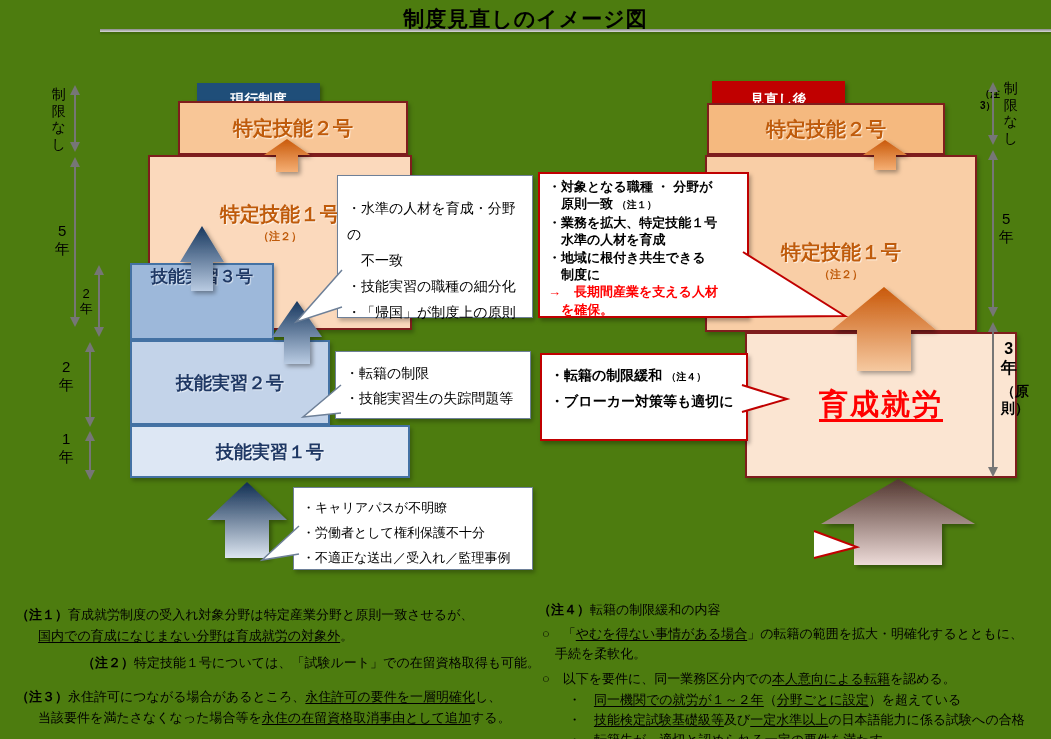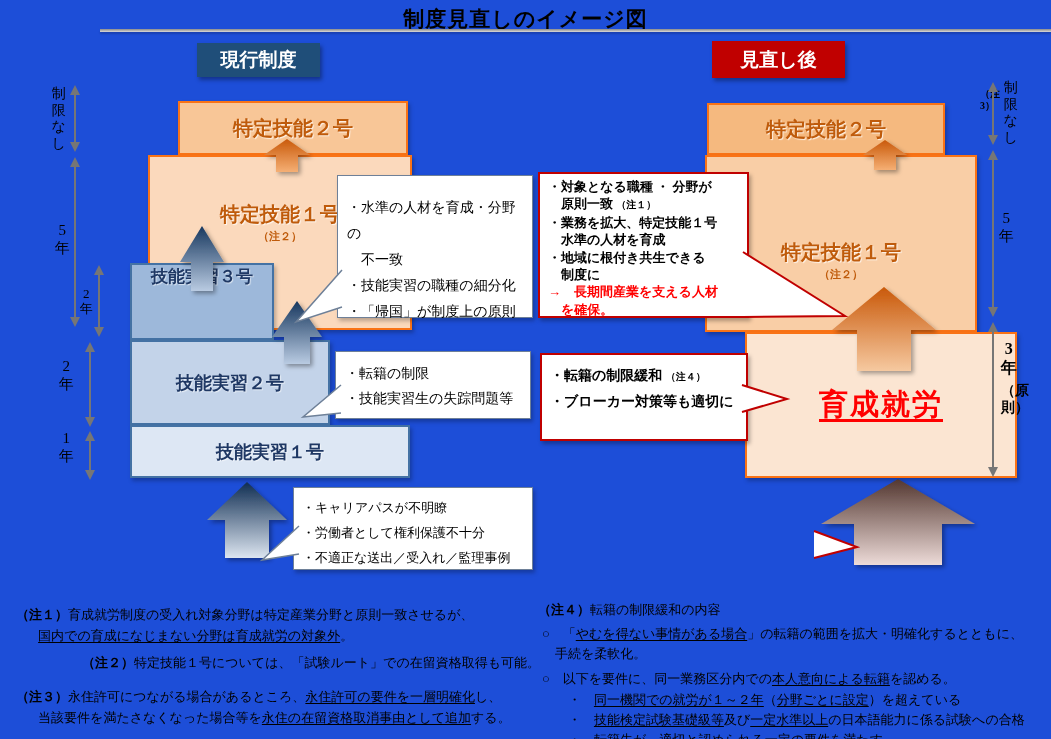--- a/index.html
+++ b/index.html
@@ -1,30 +1,30 @@
 <!DOCTYPE html>
 <html><head>
 <meta charset="utf-8">
 <style>
   html,body{margin:0;padding:0;background:#fff;}
   #canvas{
-    position:relative;width:1051px;height:739px;background:#1d4ed8;overflow:hidden;
-    font-family:Liberation Serif, serif;color:#000;
+    position:relative;width:1051px;height:739px;background:#4d7c0f;overflow:hidden;
+    font-family:Liberation Sans, sans-serif;color:#000;
   }
   .abs{position:absolute;}
   
   #title{left:0;top:5px;width:1051px;text-align:center;font-size:21px;font-weight:bold;letter-spacing:1px;}
   #title-rule{left:100px;top:29px;width:951px;height:3px;background:linear-gradient(to bottom,#8a8a8a,#d9d9d9);box-shadow:0 2px 2px rgba(0,0,0,.18);}
   
-  .hdr{color:#fff;font-weight:bold;font-size:19px;display:flex;align-items:center;justify-content:center;box-shadow:2px 3px 4px rgba(0,0,0,.35);}
+  .hdr{color:#fff;font-weight:bold;font-size:14px;display:flex;align-items:center;justify-content:center;box-shadow:2px 3px 4px rgba(0,0,0,.35);margin-top:40px;}
   #hdr-current{left:197px;top:43px;width:123px;height:34px;background:#1F4E79;}
   #hdr-revised{left:712px;top:41px;width:133px;height:37px;background:#C00000;}
   
   .box{box-sizing:border-box;box-shadow:2px 3px 4px rgba(0,0,0,.25);display:flex;flex-direction:column;align-items:center;}
-  .obox{border:2px solid #f97316;}
+  .obox{border:2px solid #7f1d1d;}
   .bbox{border:2px solid #4472A4;}
   .olabel{color:#BF5B0B;font-weight:bold;font-size:20px;text-shadow:1px 1px 1px rgba(255,255,255,.8);}
   .blabel{color:#1F3864;font-weight:bold;text-shadow:1px 1px 1px rgba(255,255,255,.6);}
   .note-sub{font-size:11px;font-weight:bold;color:#BF5B0B;margin-top:1px;}
   #box-t2L{left:178px;top:101px;width:230px;height:54px;background:#F8C697;justify-content:center;}
   #box-t1L{left:148px;top:155px;width:264px;height:175px;background:#FBD9BC;padding-top:44px;}
   #box-j3{left:130px;top:263px;width:144px;height:77px;background:#9DB8DA;justify-content:flex-start;}
   #box-j2{left:130px;top:340px;width:200px;height:85px;background:#C3D3E9;justify-content:center;}
   #box-j1{left:130px;top:425px;width:280px;height:53px;background:#DDE7F4;justify-content:center;}
   #box-t2R{left:707px;top:103px;width:238px;height:52px;background:#F5B97F;justify-content:center;}

